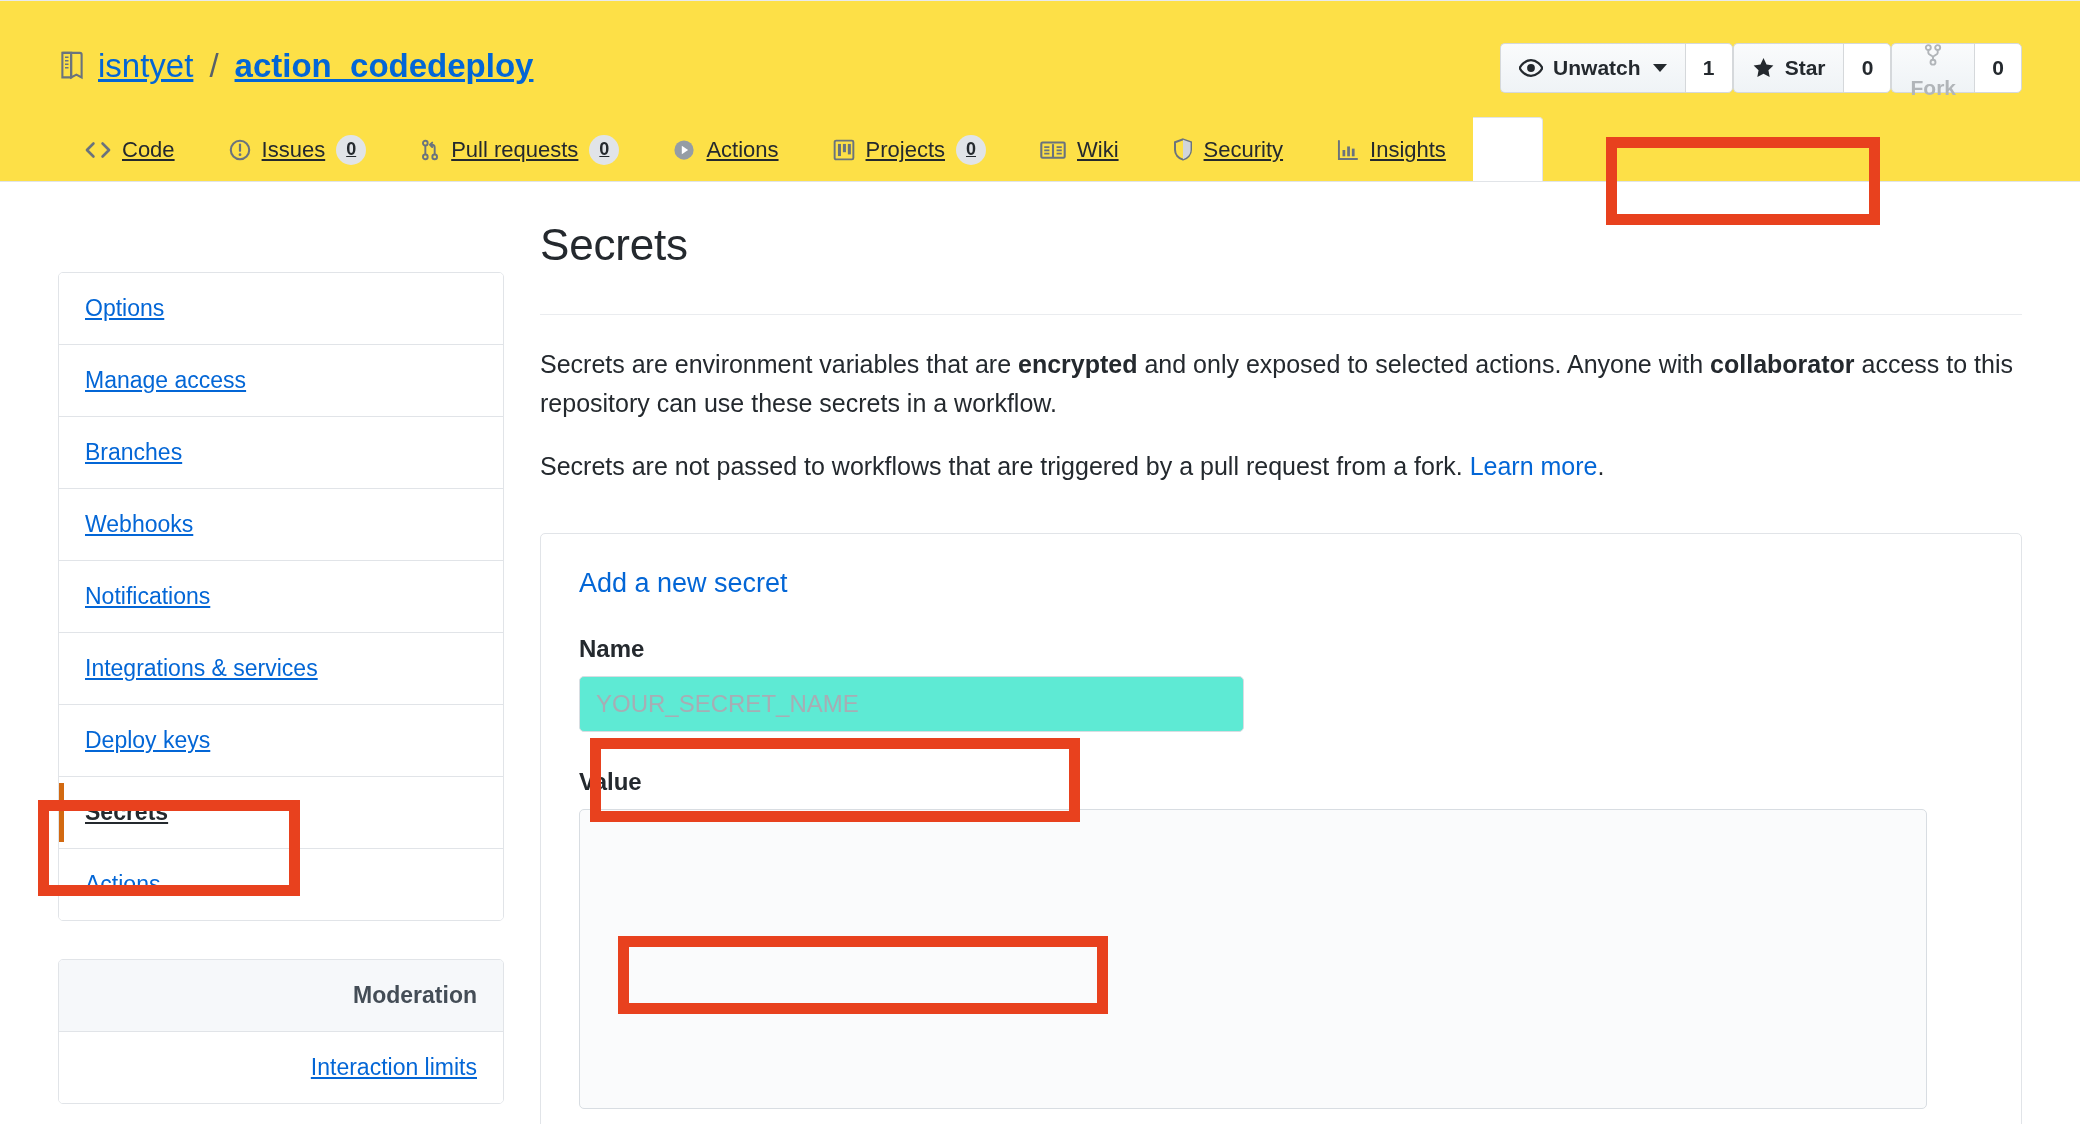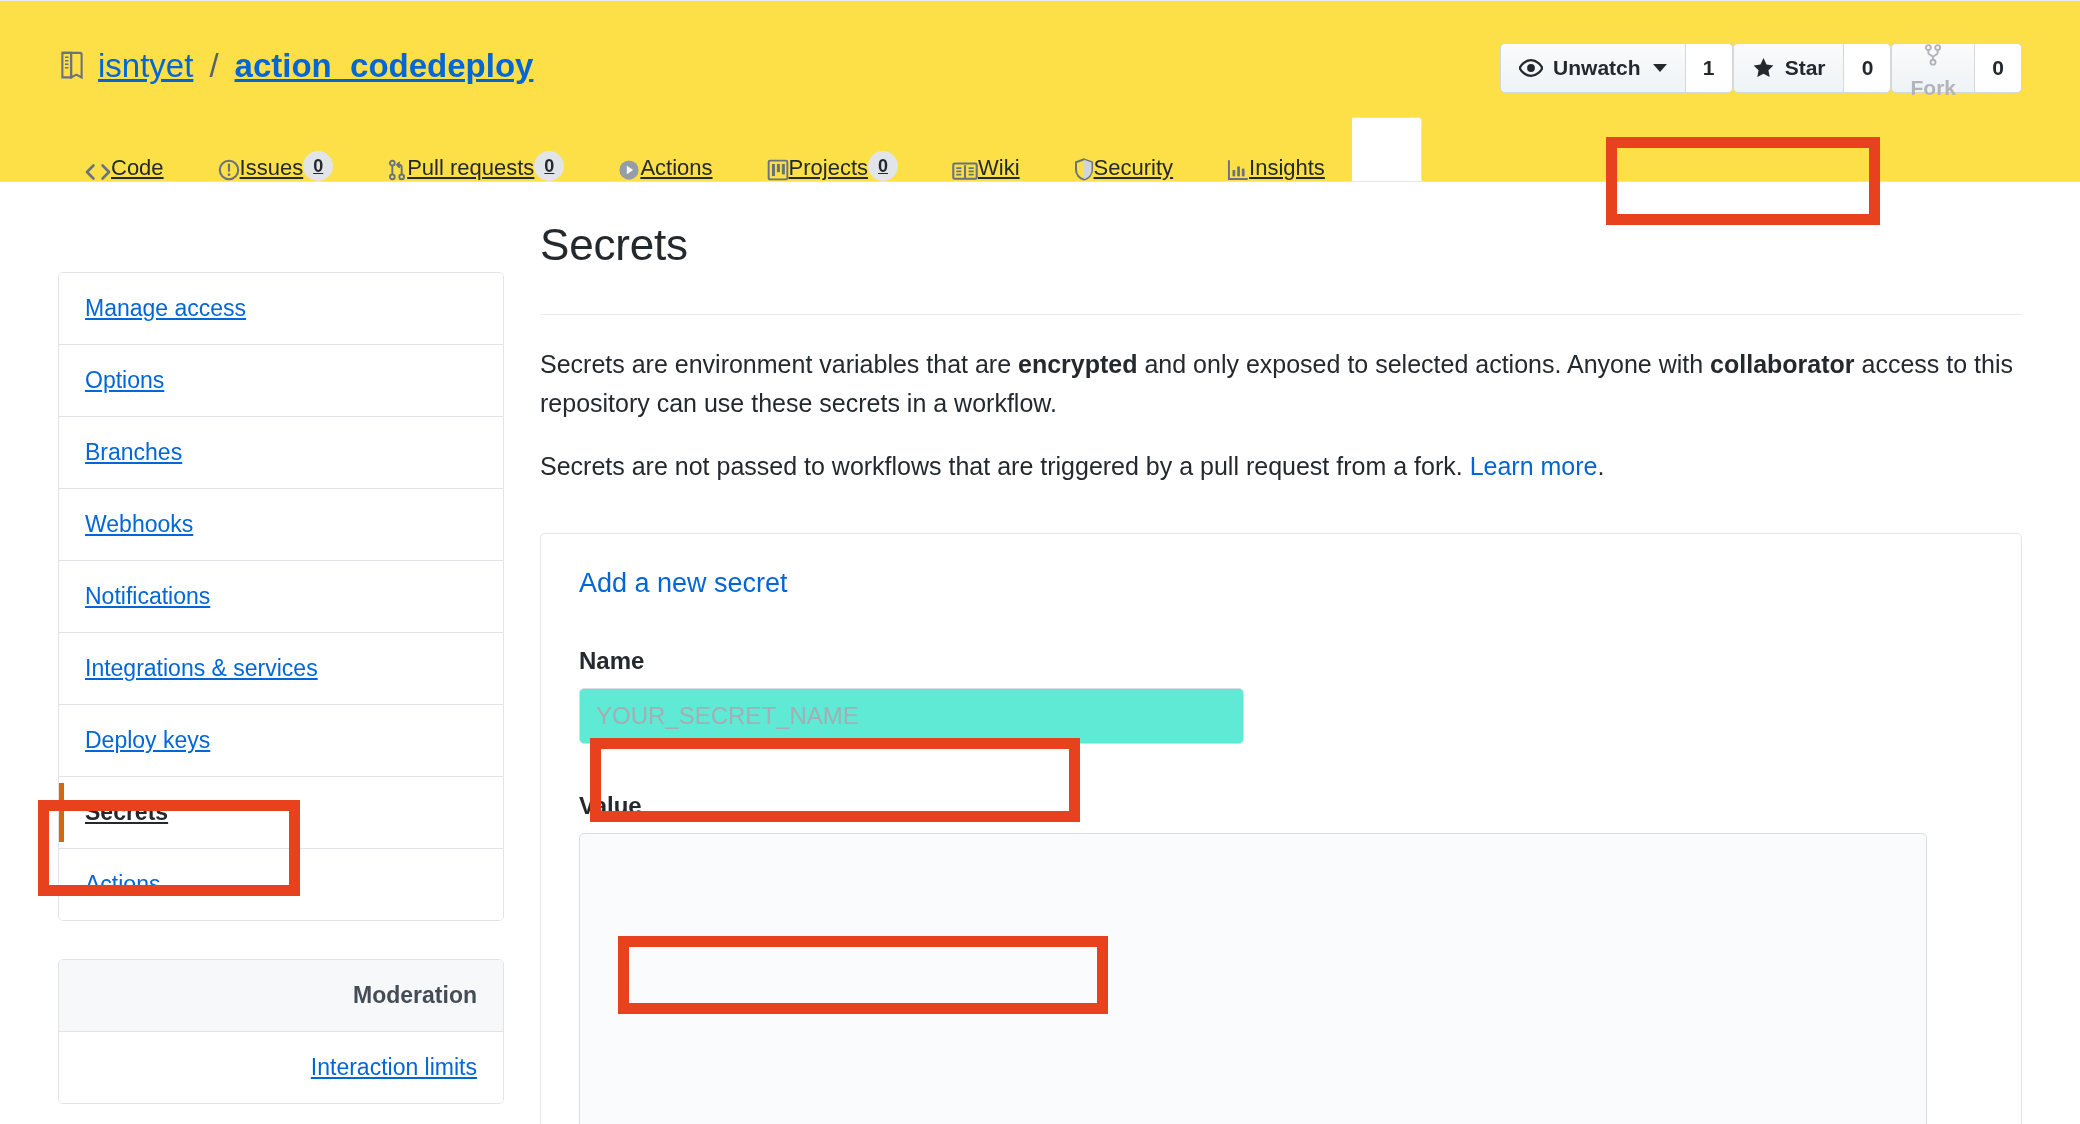--- a/index.html
+++ b/index.html
@@ -83,21 +83,21 @@
 
   
   .nav-tabs {
     position: absolute;
     left: 0; bottom: 0;
     width: 2080px; height: 64px;
     display: flex; align-items: stretch;
     padding-left: 58px;
   }
   .nav-tab {
-    display: flex; align-items: flex-end; 
+    display: flex; align-items: center; gap: 11px;
     padding: 0 26px;
     font-size: 22px; color: #24292e;
     border: 1px solid transparent;
     border-bottom: none;
     position: relative;
     white-space: nowrap;
   }
   .nav-tab.selected {
     background: #ffffff;
     border-color: #e1e4e8;
@@ -212,21 +212,21 @@
     min-height: 400px;
   }
   .card-link {
     font-size: 27px;
     color: #0366d6;
     text-decoration: none;
     display: inline-block;
   }
   .field-label {
     display: block;
-    margin-top: 48px;
+    margin-top: 36px;
     font-size: 24px;
     font-weight: 700;
     color: #24292e;
   }
   .text-input {
     display: block;
     margin-top: 13px;
     width: 665px;
     height: 56px;
     padding: 0 16px;
@@ -427,22 +427,22 @@
 
 
       <div class="tab-tail"></div>
     </nav>
   </div>
 
   <div class="content">
 
     <aside class="sidebar">
       <div class="menu-card">
+        <a class="menu-item" href="#">Options</a>
         <a class="menu-item" href="#">Manage access</a>
-        <a class="menu-item" href="#">Options</a>
         <a class="menu-item" href="#">Branches</a>
         <a class="menu-item" href="#">Webhooks</a>
         <a class="menu-item" href="#">Notifications</a>
         <a class="menu-item" href="#">Integrations &amp; services</a>
         <a class="menu-item" href="#">Deploy keys</a>
         <a class="menu-item selected" href="#">Secrets</a>
         <a class="menu-item" href="#">Actions</a>
       </div>
 
       <div class="menu-card second">

